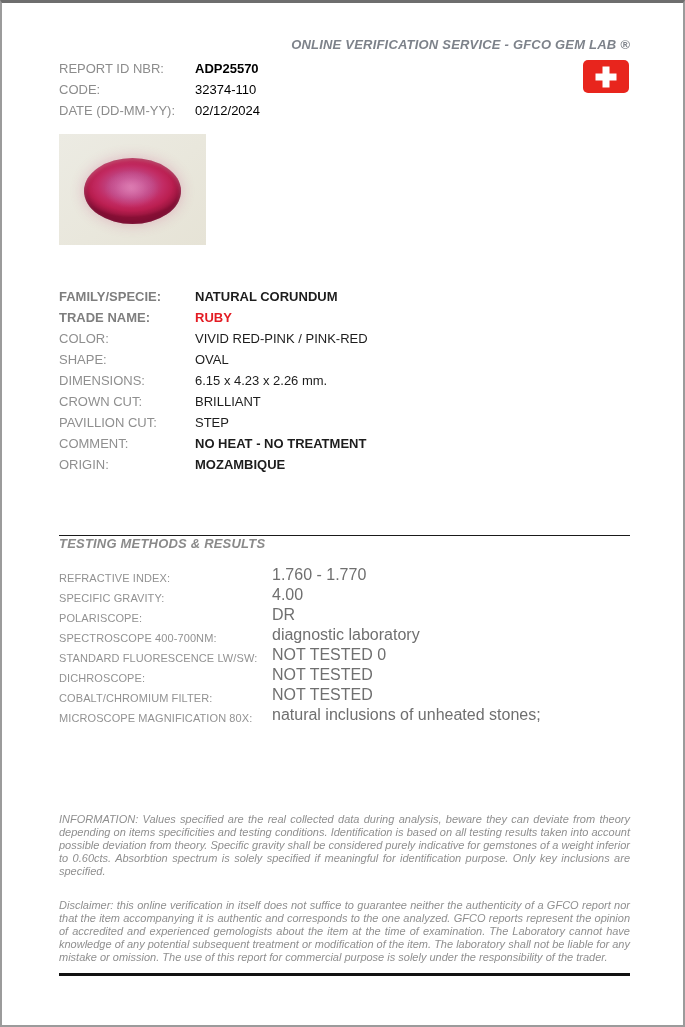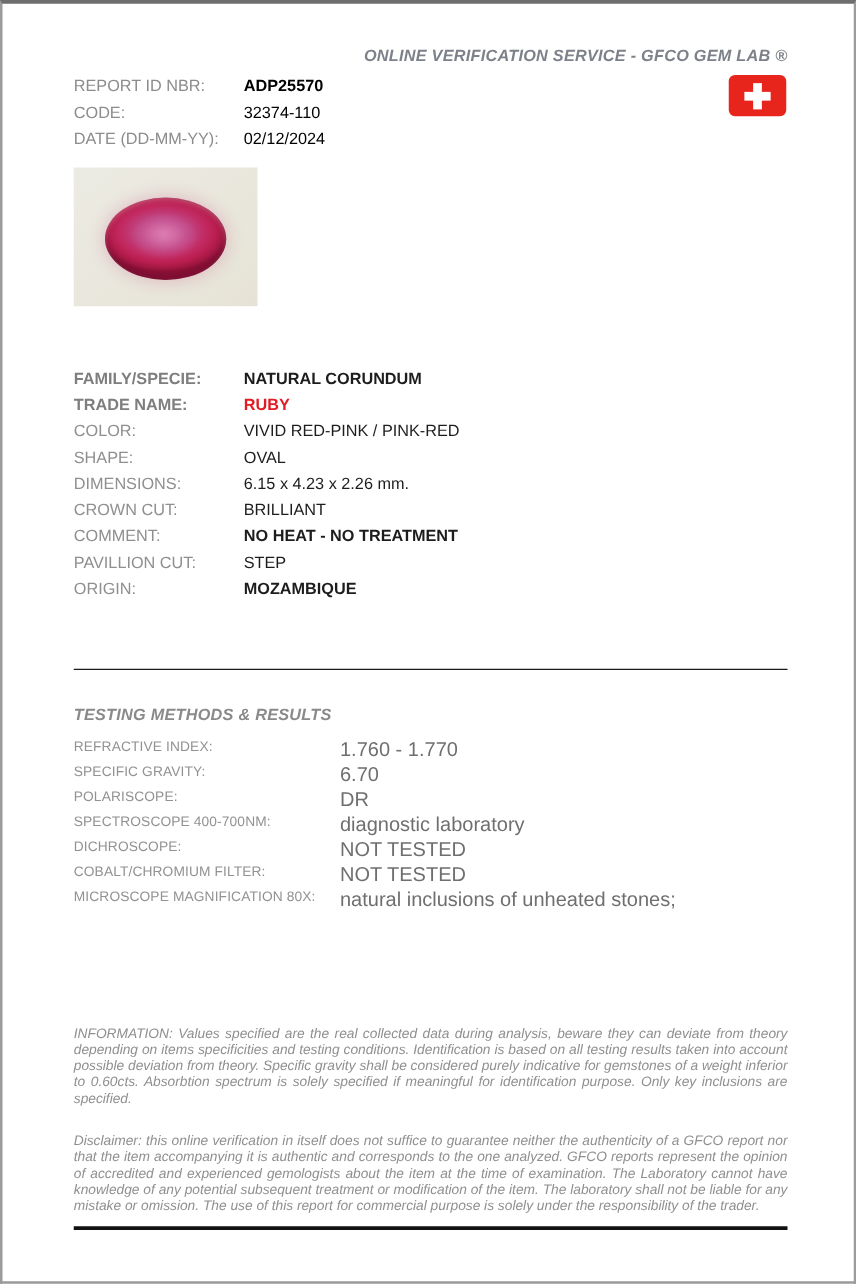--- a/index.html
+++ b/index.html
@@ -85,46 +85,46 @@
   }
   .gem-facet {
     position: absolute;
     left: 20px; top: 12px;
     width: 55px; height: 38px;
     border-radius: 50%;
     background: radial-gradient(closest-side, rgba(230,140,190,0.55) 0%, rgba(215,110,170,0.25) 60%, rgba(215,110,170,0) 100%);
   }
   
   .id-section { margin-top: 44px; }
-  .id-row { display: flex; height: 21px; align-items: flex-end; }
+  .id-row { display: flex; height: 21px; align-items: flex-start; }
   .id-row .lbl {
     width: 136px; flex: none;
     font-size: 13px; color: #8f8f8f;
   }
   .id-row .lbl.bold { font-weight: bold; color: #7e7e7e; }
   .id-row .val { font-size: 13px; color: #1d1d1d; }
   .id-row .val.bold { font-weight: bold; }
   .id-row .val.red { color: #e31b23; font-weight: bold; }
   
   .divider {
     margin-top: 57px;
     height: 0;
     border: none;
     border-top: 1.5px solid #1a1a1a;
   }
   .testing-title {
-    margin-top: 28px;
+    margin-top: 0;
     font-style: italic;
     font-weight: bold;
     font-size: 13px;
     color: #8a8a8a;
     letter-spacing: .2px;
   }
   .testing-rows { margin-top: 13px; }
-  .t-row { display: flex; height: 20px; align-items: flex-start; }
+  .t-row { display: flex; height: 20px; align-items: flex-end; }
   .t-row .lbl {
     width: 213px; flex: none;
     font-size: 11px; color: #929292;
     letter-spacing: .1px;
   }
   .t-row .val { font-size: 16px; color: #6f6f6f; }
   
   .info-para {
     margin-top: 89px;
     font-style: italic;
@@ -200,55 +200,59 @@
     </div>
     <div class="id-row">
       <span class="lbl">DIMENSIONS:</span>
       <span class="val">6.15 x 4.23 x 2.26 mm.</span>
     </div>
     <div class="id-row">
       <span class="lbl">CROWN CUT:</span>
       <span class="val">BRILLIANT</span>
     </div>
     <div class="id-row">
+      <span class="lbl">PAVILLION CUT:</span>
+      <span class="val">STEP</span>
+    </div>
+    <div class="id-row">
       <span class="lbl">COMMENT:</span>
       <span class="val bold">NO HEAT - NO TREATMENT</span>
     </div>
     <div class="id-row">
-      <span class="lbl">PAVILLION CUT:</span>
-      <span class="val">STEP</span>
-    </div>
-    <div class="id-row">
       <span class="lbl">ORIGIN:</span>
       <span class="val bold">MOZAMBIQUE</span>
     </div>
   </div>
 
   <hr class="divider">
 
   <div class="testing-title">TESTING METHODS &amp; RESULTS</div>
 
   <div class="testing-rows">
     <div class="t-row">
       <span class="lbl">REFRACTIVE INDEX:</span>
       <span class="val">1.760 - 1.770</span>
     </div>
     <div class="t-row">
       <span class="lbl">SPECIFIC GRAVITY:</span>
-      <span class="val">6.70</span>
+      <span class="val">4.00</span>
     </div>
     <div class="t-row">
       <span class="lbl">POLARISCOPE:</span>
       <span class="val">DR</span>
     </div>
     <div class="t-row">
       <span class="lbl">SPECTROSCOPE 400-700NM:</span>
       <span class="val">diagnostic laboratory</span>
     </div>
     <div class="t-row">
+      <span class="lbl">STANDARD FLUORESCENCE LW/SW:</span>
+      <span class="val">NOT TESTED 0</span>
+    </div>
+    <div class="t-row">
       <span class="lbl">DICHROSCOPE:</span>
       <span class="val">NOT TESTED</span>
     </div>
     <div class="t-row">
       <span class="lbl">COBALT/CHROMIUM FILTER:</span>
       <span class="val">NOT TESTED</span>
     </div>
     <div class="t-row">
       <span class="lbl">MICROSCOPE MAGNIFICATION 80X:</span>
       <span class="val">natural inclusions of unheated stones;</span>

